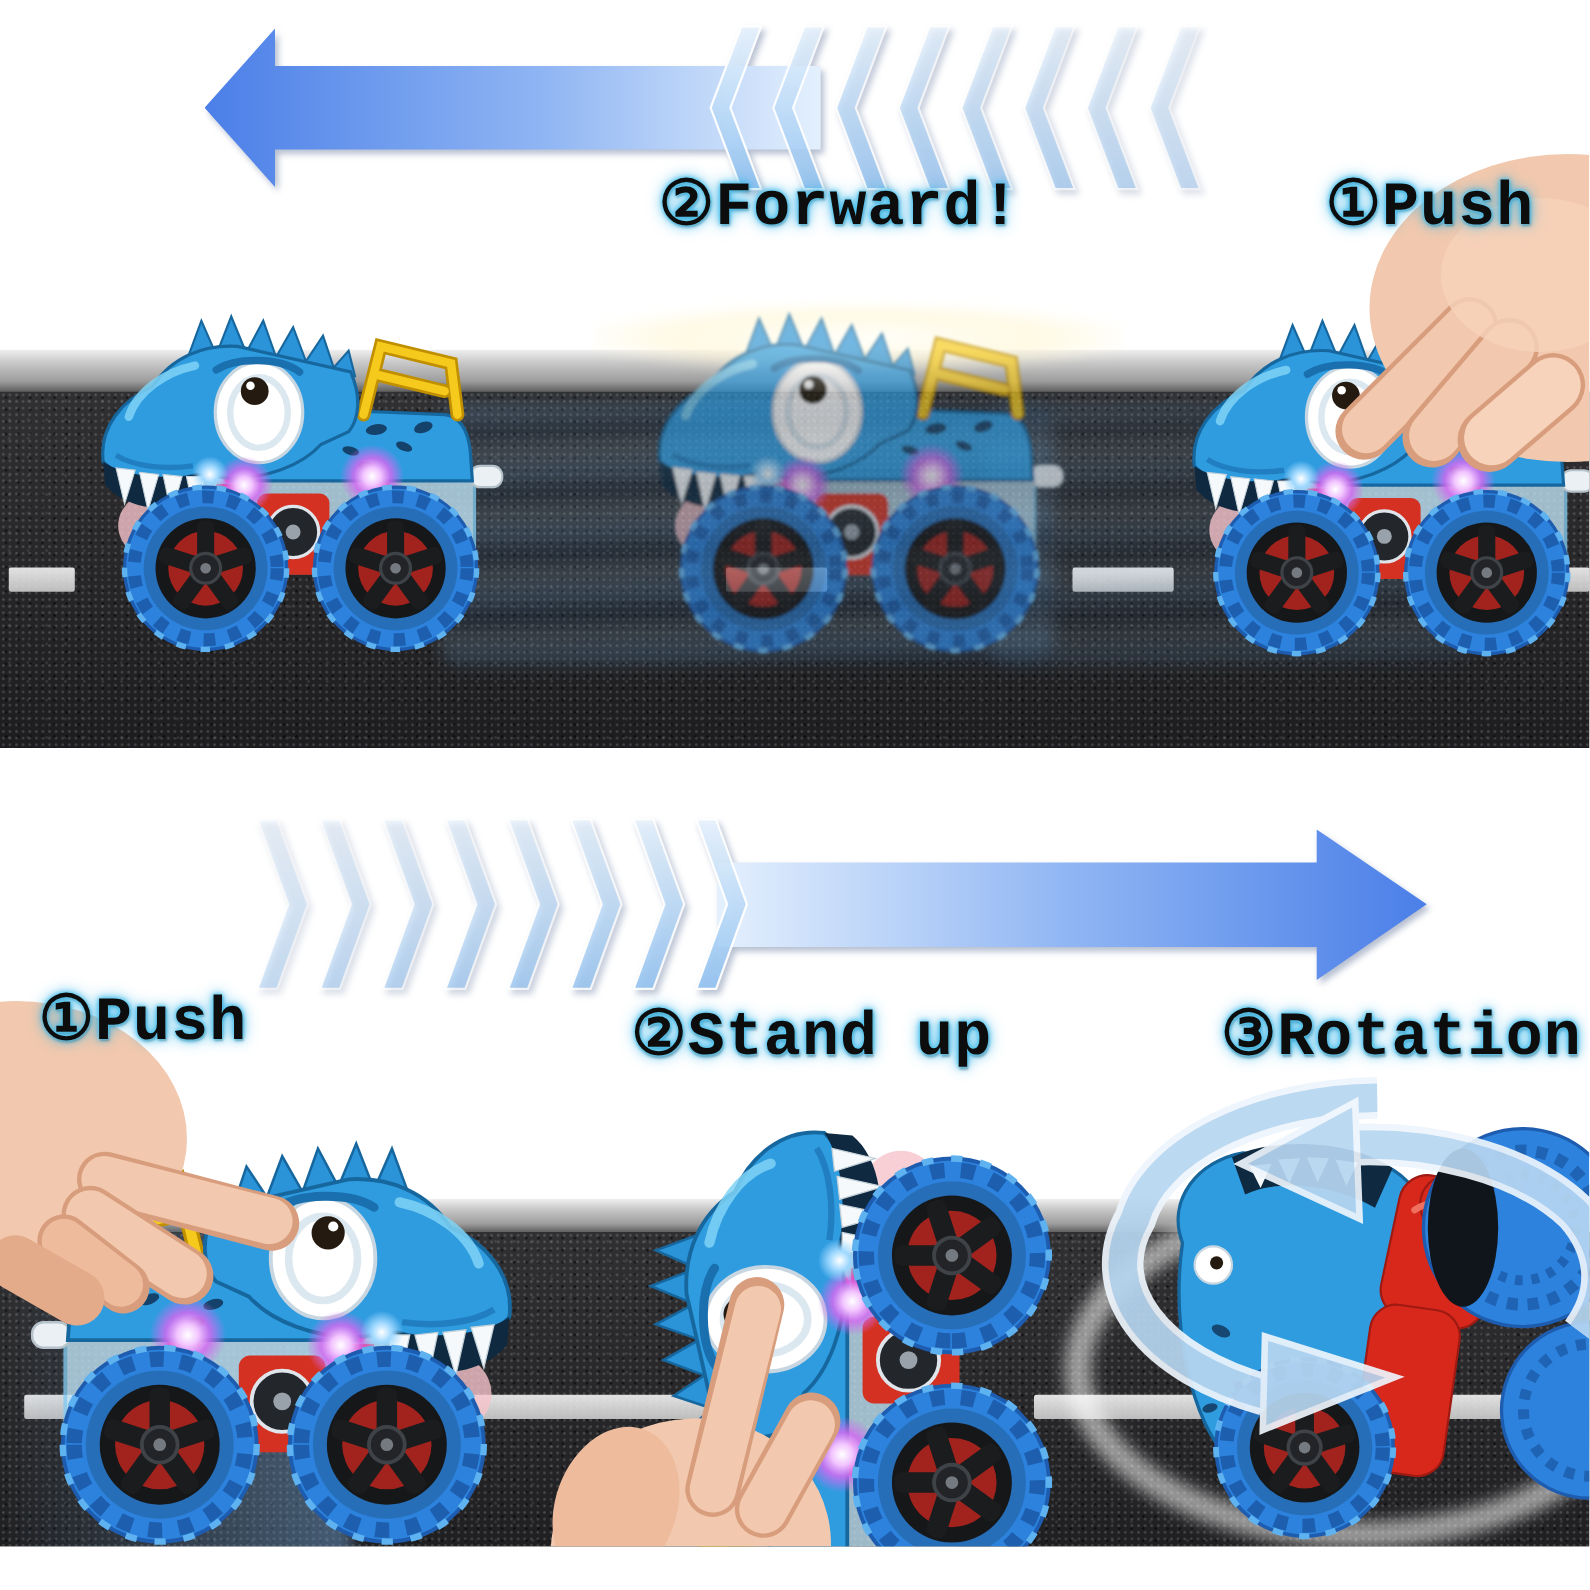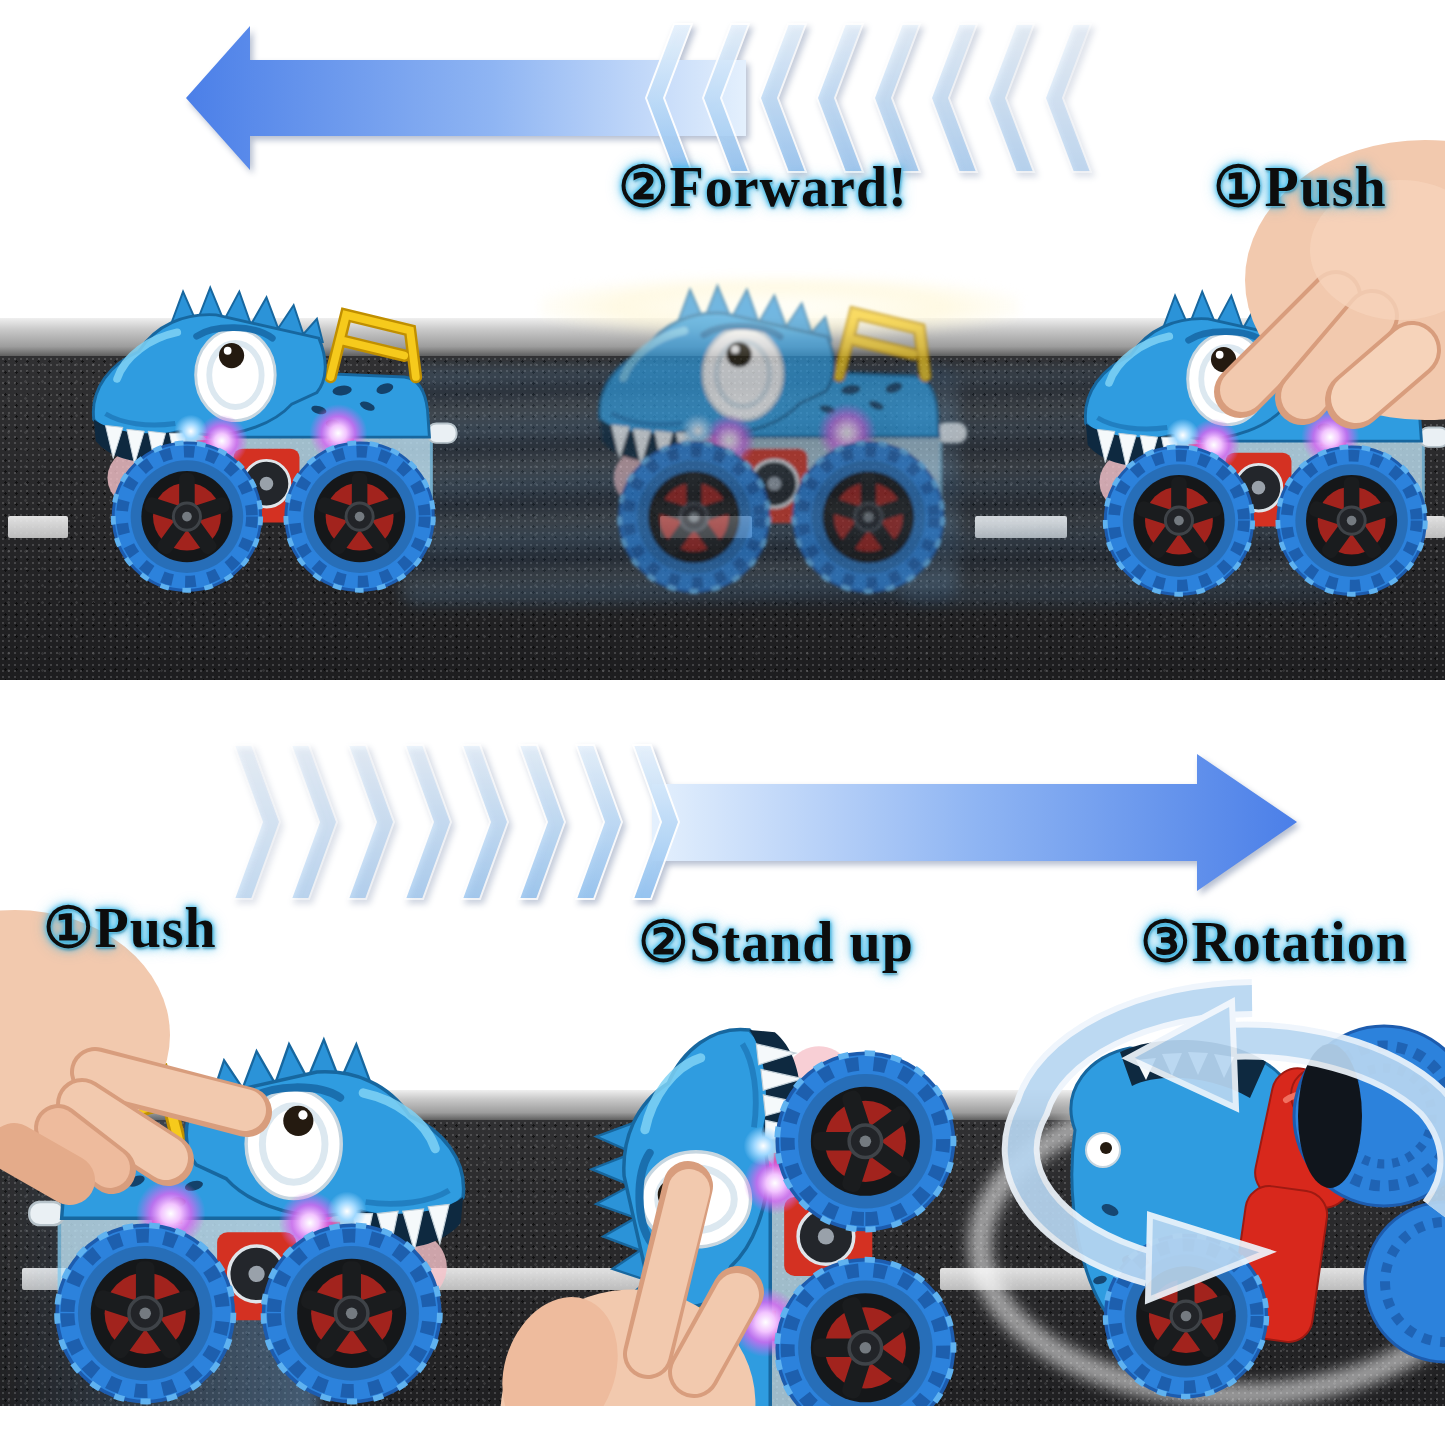--- a/index.html
+++ b/index.html
@@ -1,17 +1,17 @@
 <!DOCTYPE html>
 <html><head>
 <meta charset="utf-8">
 <style>
   html,body{margin:0;padding:0;background:#ffffff;}
   #canvas{position:relative;width:1445px;height:1406px;background:#ffffff;overflow:hidden;
-          font-family:Liberation Serif, serif;}
+          font-family:Liberation Mono, monospace;}
   
   .road{position:absolute;left:0;width:1445px;}
   .curb{width:100%;background:linear-gradient(#efefef 0%,#c9c9c9 30%,#9d9d9d 75%,#606060 100%);}
   .asphalt{position:relative;width:100%;
     background-color:#232324;
     background-image:
       radial-gradient(rgba(255,255,255,.16) 1px, transparent 1.4px),
       radial-gradient(rgba(0,0,0,.55) 1px, transparent 1.3px),
       radial-gradient(rgba(255,255,255,.09) 1px, transparent 1.6px),
       linear-gradient(to bottom, #303032, #1d1d1f);
@@ -307,16 +307,16 @@
         <path transform="translate(343,3)" d="M-36 0 L-8 77 L-36 154 L-18 154 L10 77 L-18 0 Z" opacity=".80"></path>
         <path transform="translate(400,3)" d="M-36 0 L-8 77 L-36 154 L-18 154 L10 77 L-18 0 Z" opacity=".88"></path>
         <path transform="translate(457,3)" d="M-36 0 L-8 77 L-36 154 L-18 154 L10 77 L-18 0 Z" opacity=".95"></path>
       </g>
     </svg>
   </div>
 
   <div class="step-label" style="left:763px;top:186px;">②Forward!</div>
   <div class="step-label" style="left:1300px;top:186px;">①Push</div>
   <div class="step-label" style="left:130px;top:927px;">①Push</div>
-  <div class="step-label" style="left:776px;top:941px;">②Stand up</div>
+  <div class="step-label" style="left:738px;top:941px;">②Stand up</div>
   <div class="step-label" style="left:1274px;top:941px;text-align:center;">③Rotation</div>
 
 </div>
 
 </body></html>

